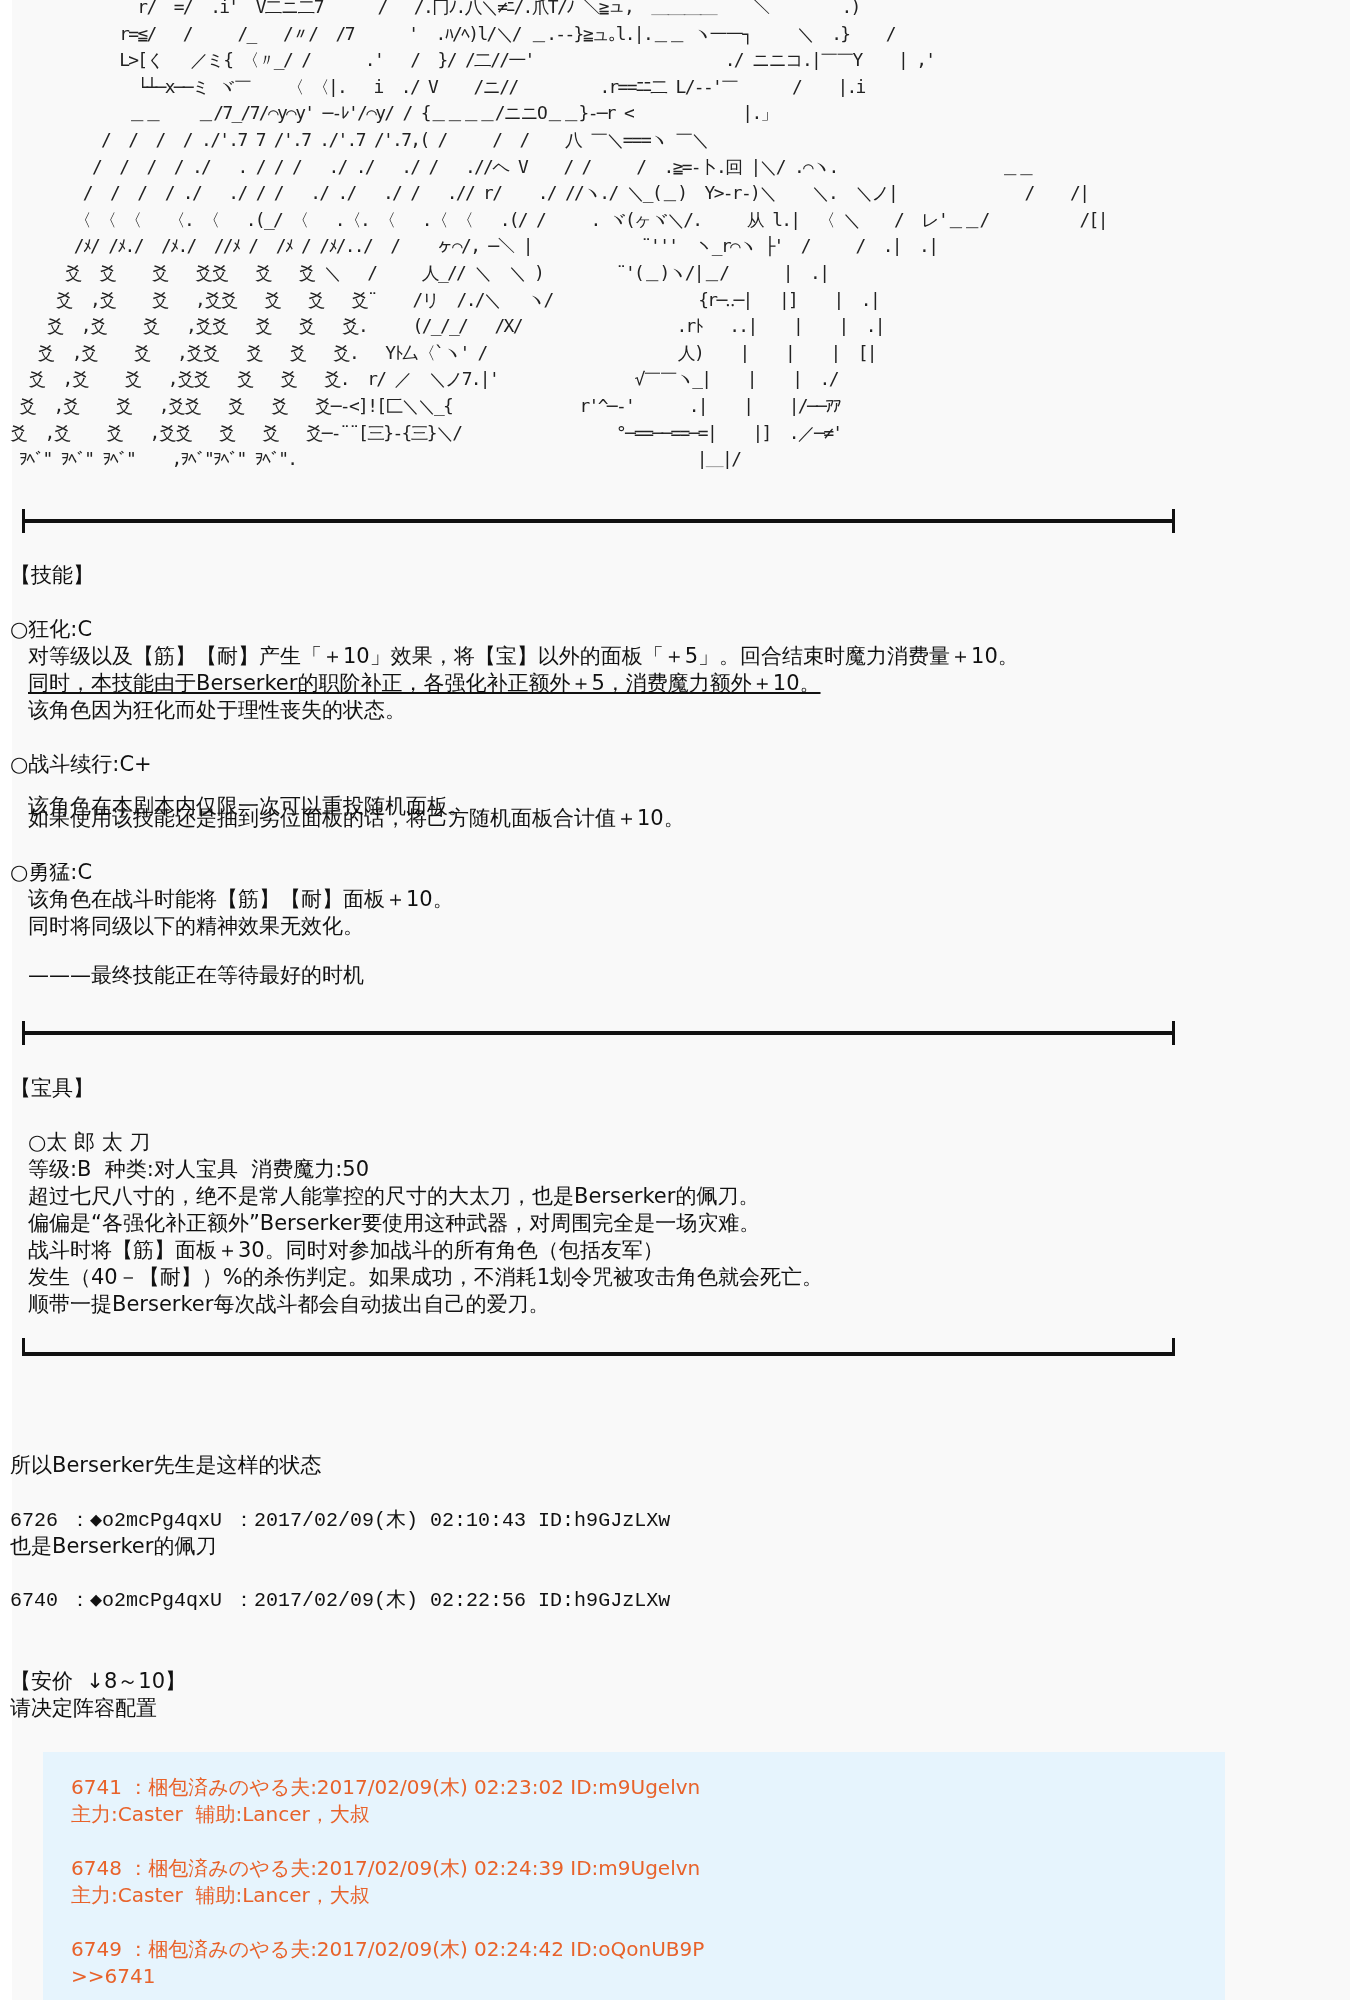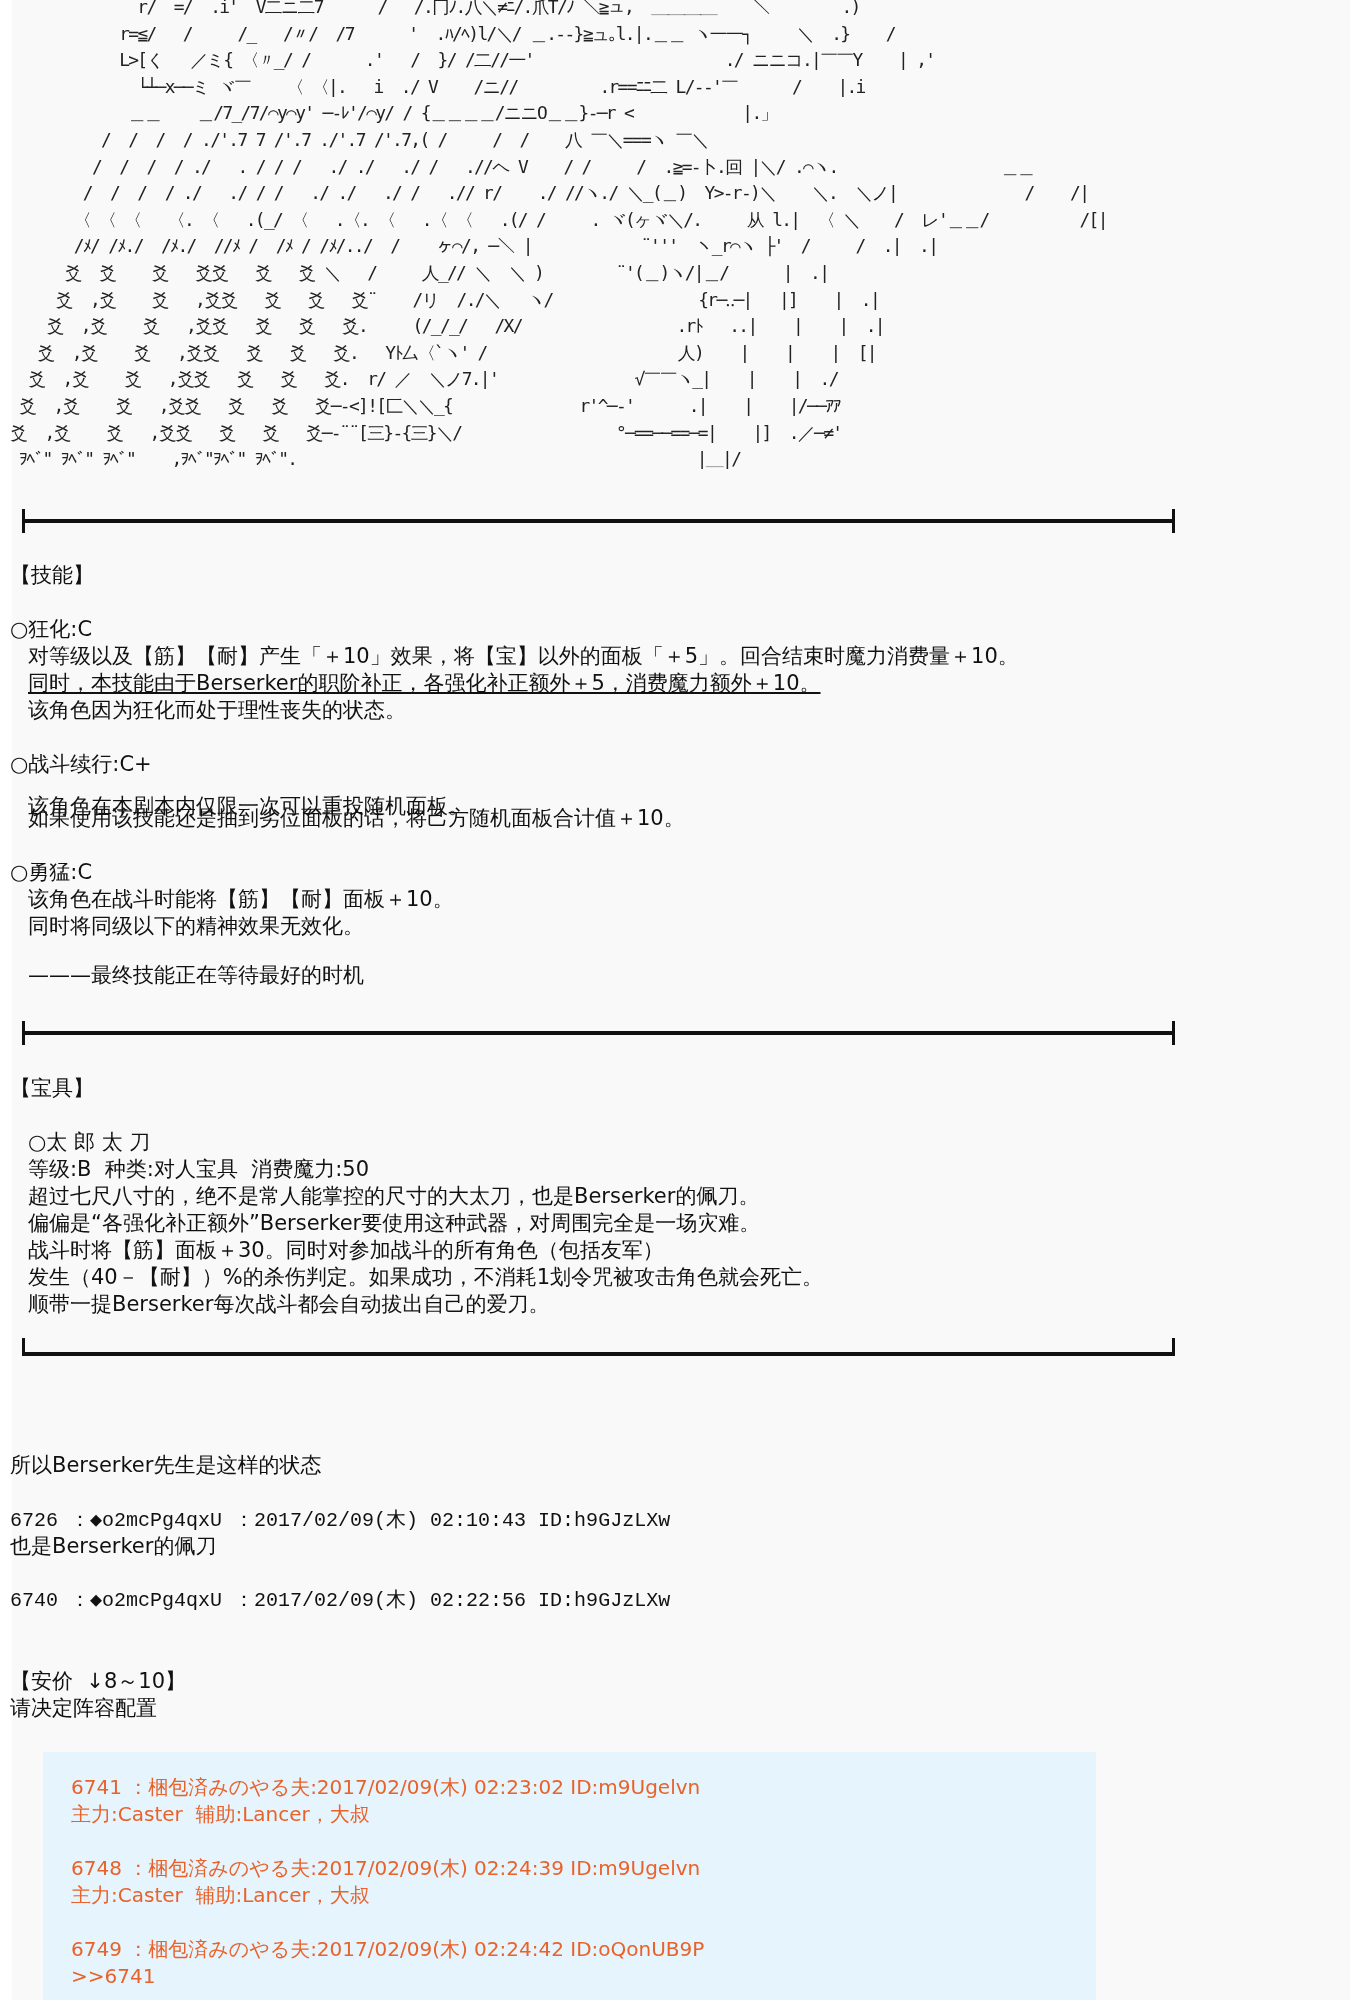--- a/index.html
+++ b/index.html
@@ -23,21 +23,21 @@
   .rule { position: absolute; left: 22px; width: 1153px; height: 4px; background: #111; }
   .rule .cap-l { position: absolute; left: 0; top: -10px; width: 3px; height: 24px; background: #111; }
   .rule .cap-r { position: absolute; right: 0; top: -10px; width: 3px; height: 24px; background: #111; }
   .rule.bottom .cap-l { top: -14px; height: 18px; }
   .rule.bottom .cap-r { top: -14px; height: 18px; }
   .txt { position: absolute; left: 10px; font-size: 21px; line-height: 27px; white-space: pre; margin: 0; }
   .ind { padding-left: 18px; }
   .heading { font-size: 21px; }
   .post-meta { font-size: 20px; font-family: Liberation Mono, monospace; }
   .reply-box {
-    position: absolute; left: 43px; top: 1752px; width: 1053px; height: 248px;
+    position: absolute; left: 43px; top: 1752px; width: 1182px; height: 248px;
     background: #e6f4fd;
   }
   .reply { position: absolute; left: 28px; font-size: 20px; line-height: 27px; color: #e8622a; white-space: pre; }
 </style>
 </head>
 <body>
 
 <div class="left-strip"></div>
 
 <pre class="aa"><span>              r/  =/  .i'  V二ニ二7      /   /.冂ﾉ.八＼≠ﾆ/.爪T/ﾉ ＼≧ュ,  ＿＿＿＿    ＼        .)</span>

